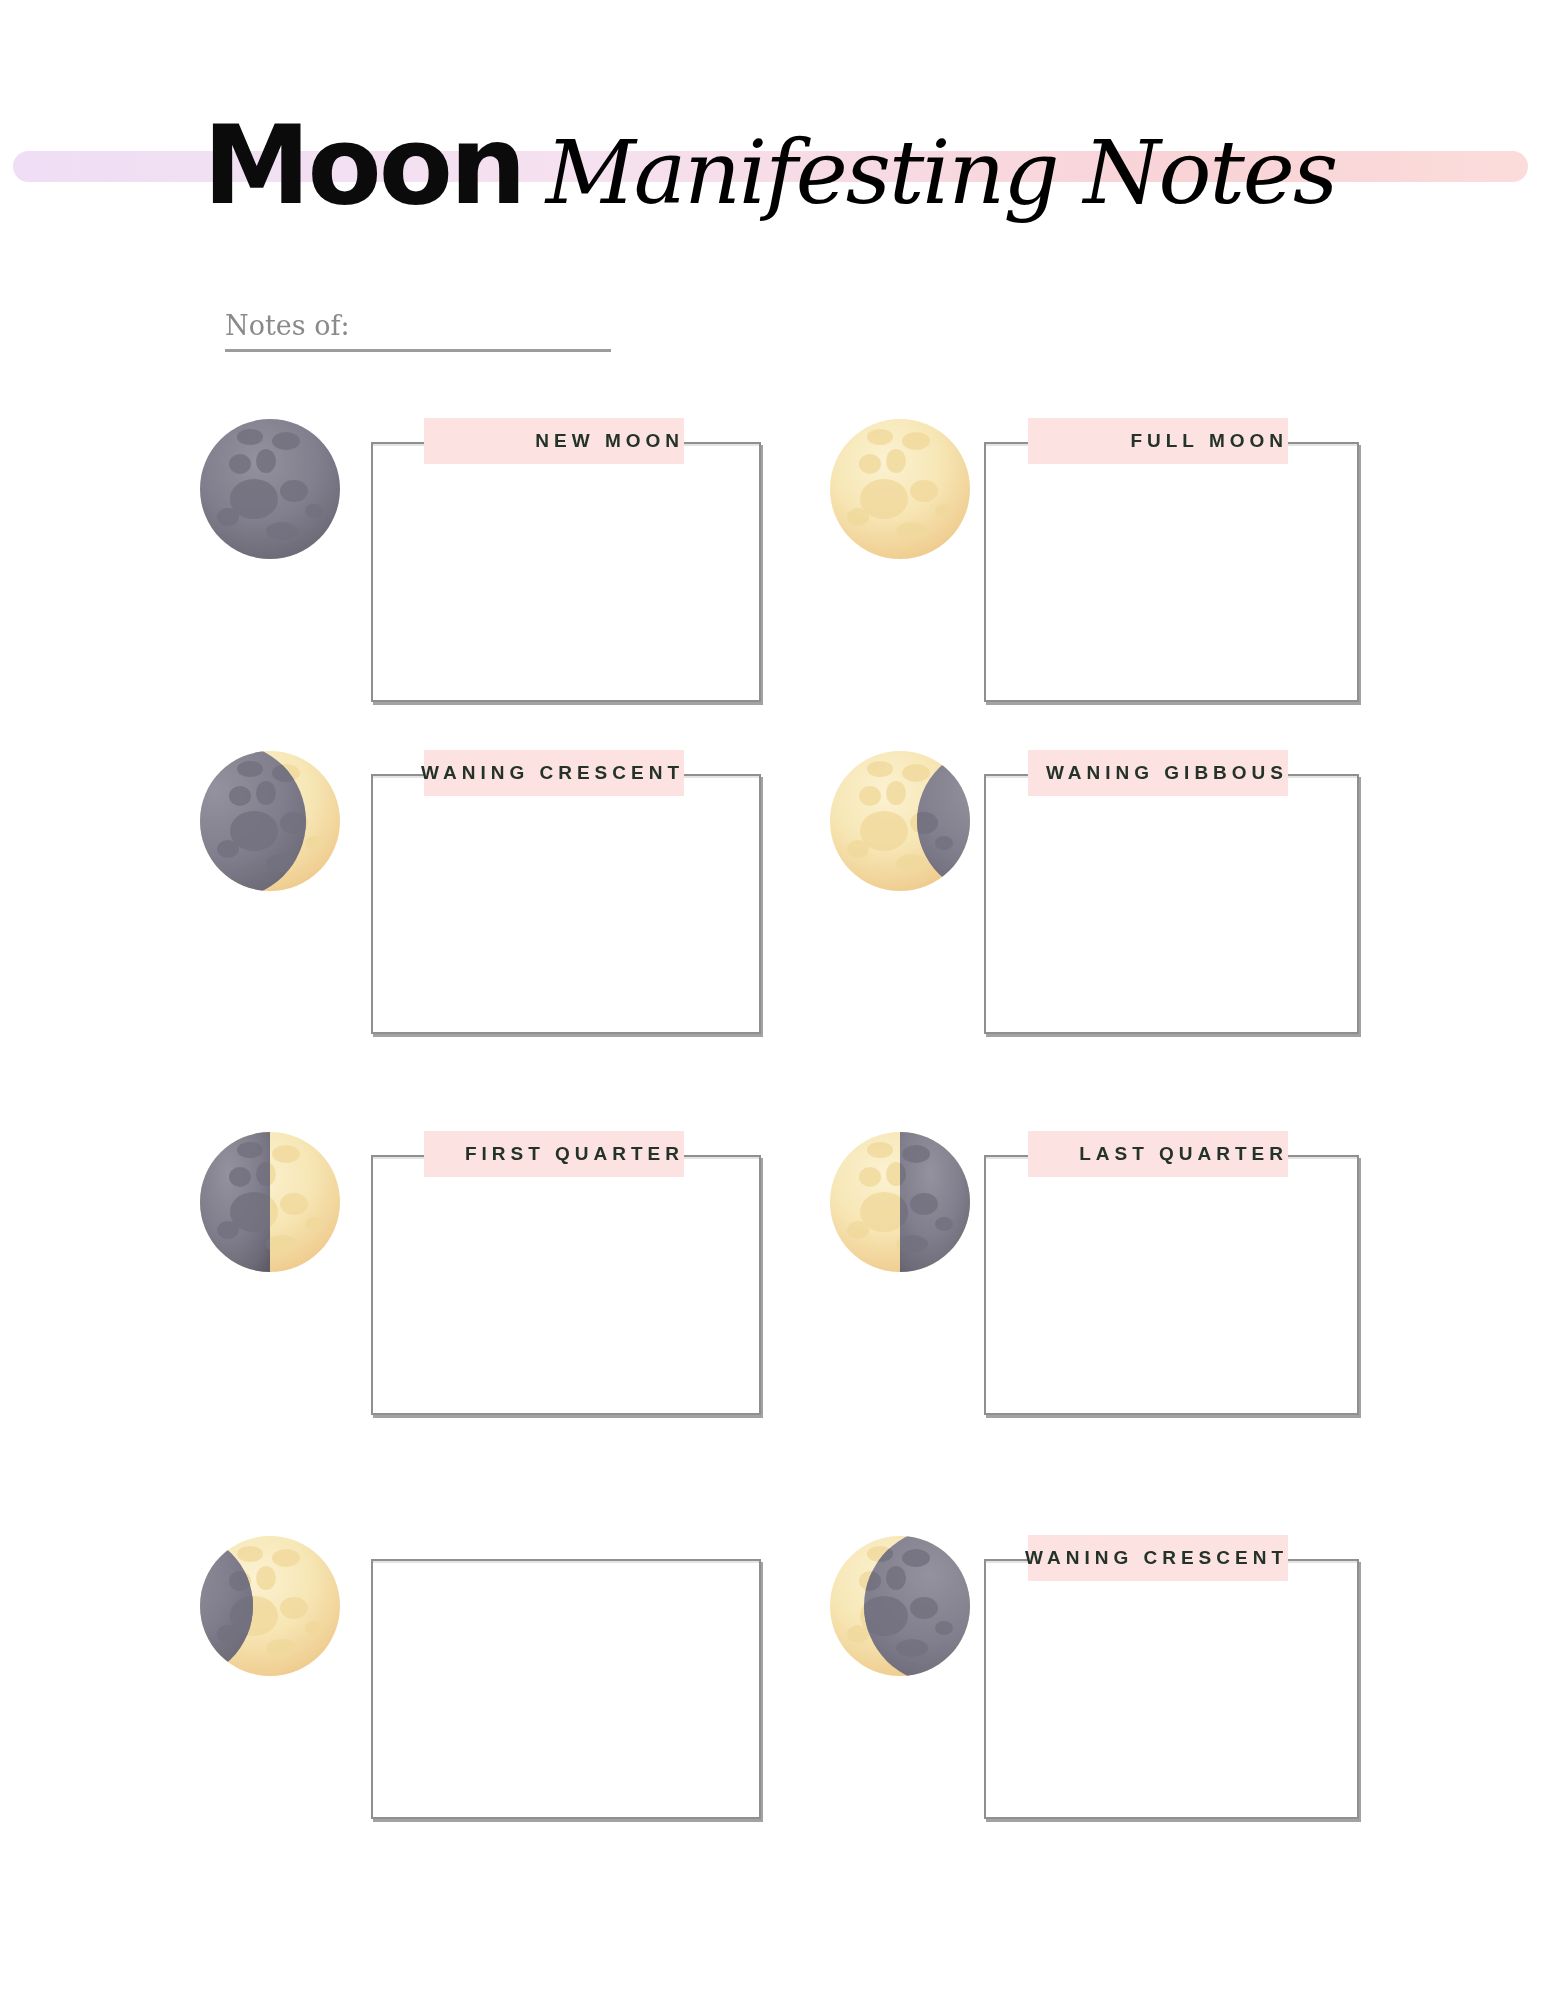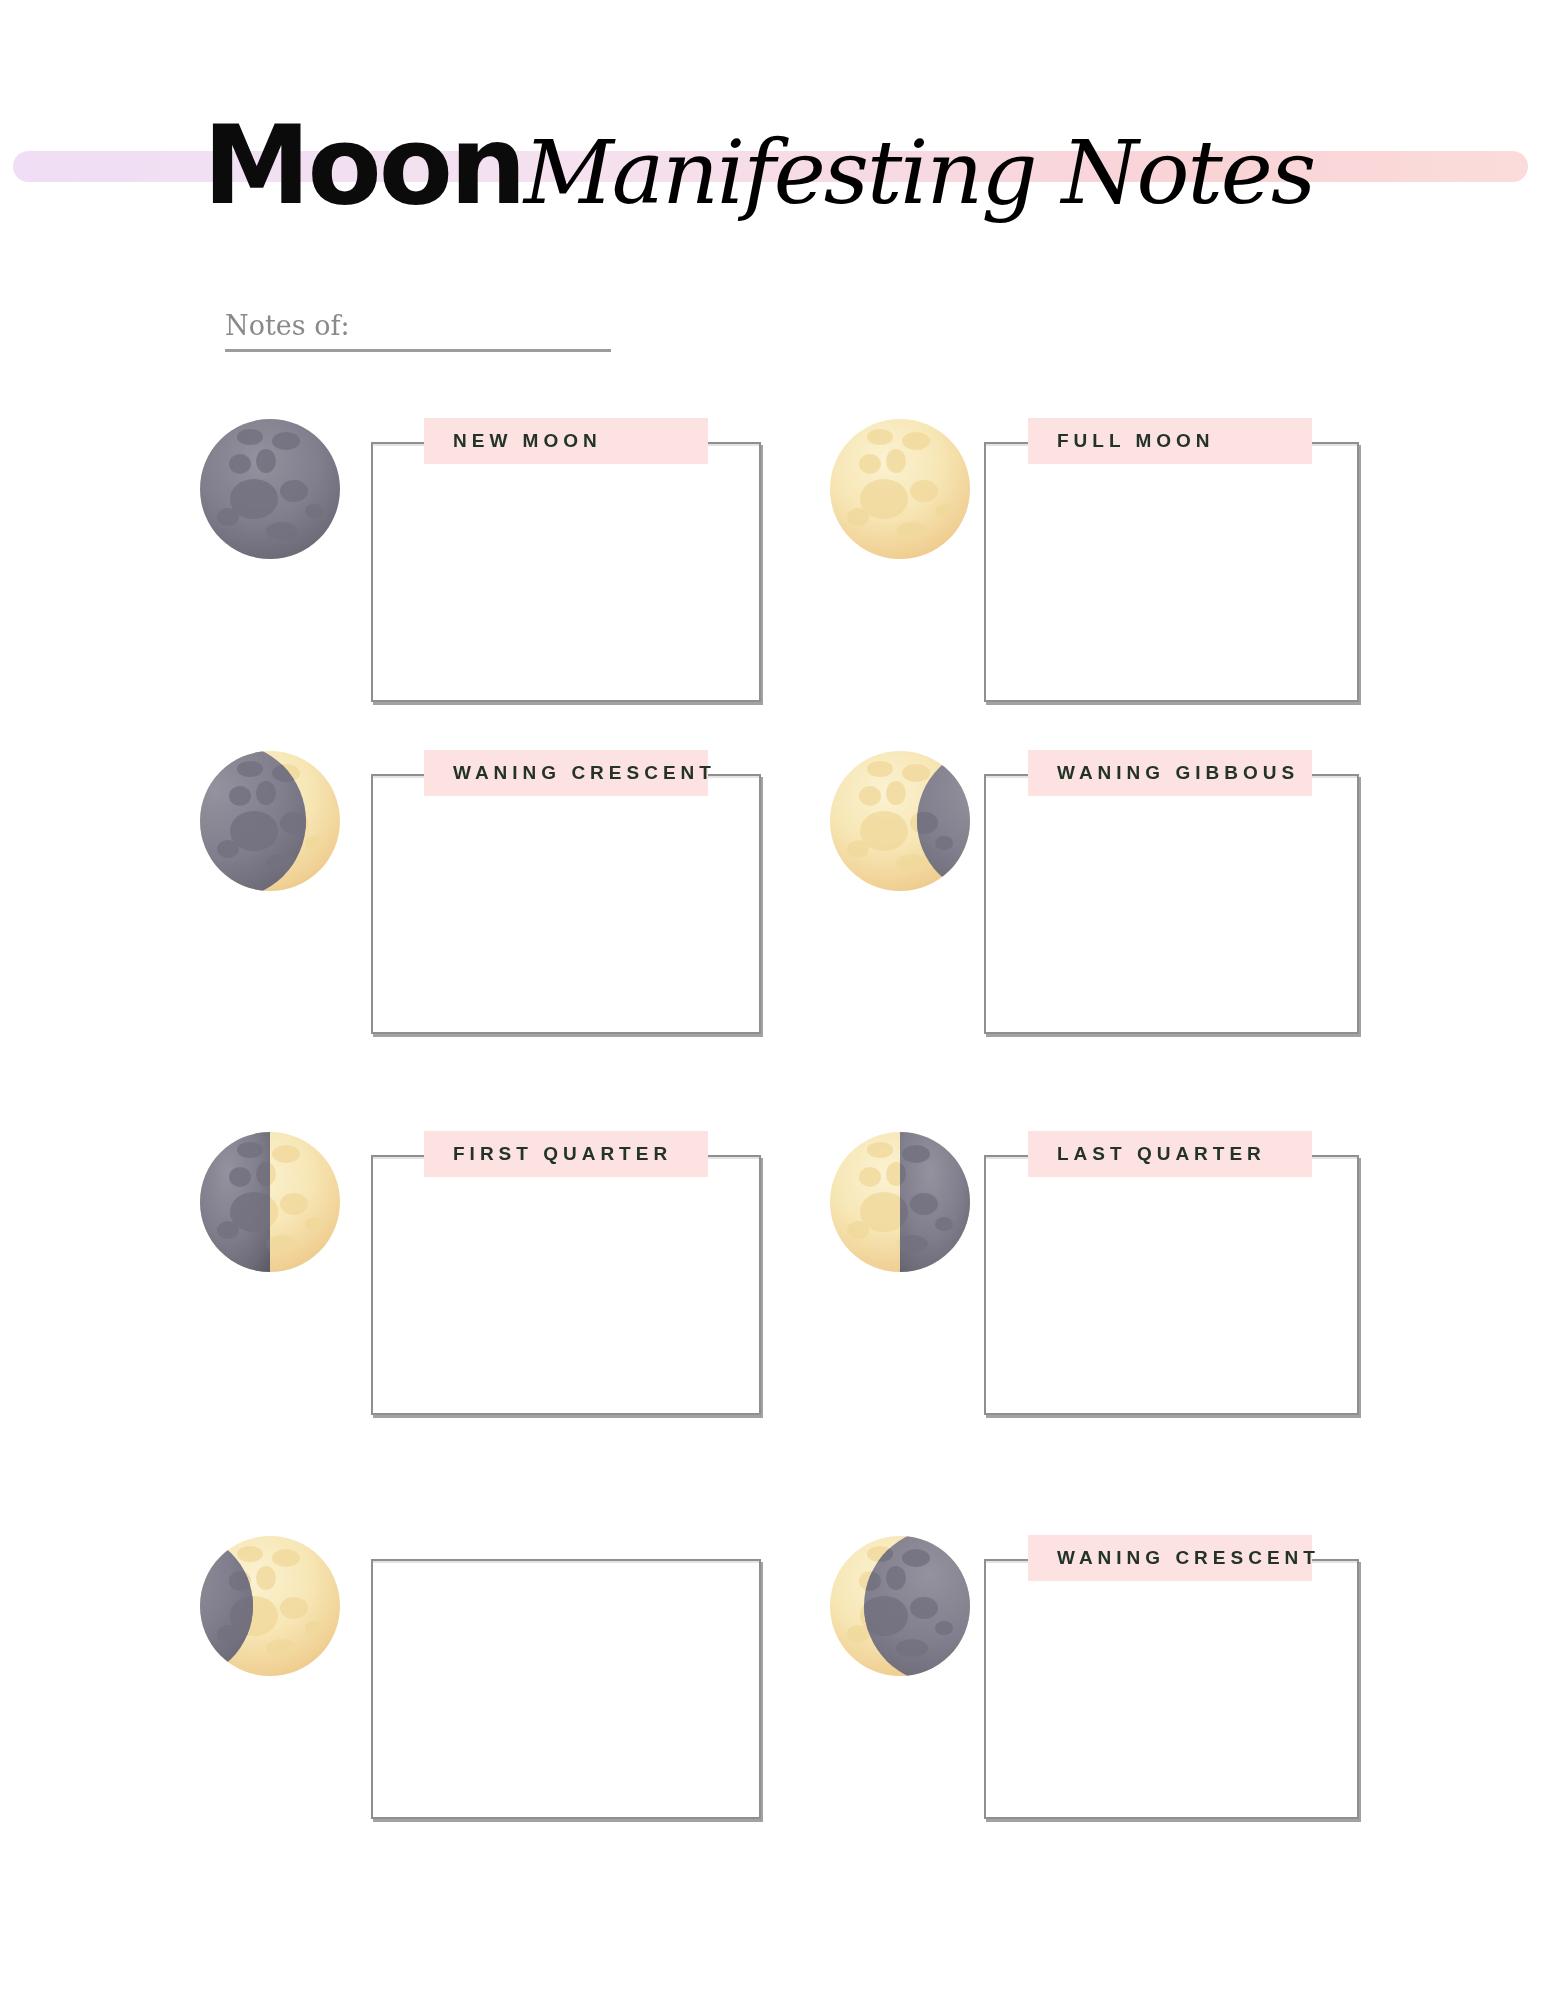--- a/index.html
+++ b/index.html
@@ -7,21 +7,21 @@
     position:relative;width:1545px;height:2000px;background:#ffffff;overflow:hidden;
     font-family:"Liberation Sans",sans-serif;
     --banner-bg:#FCE2E1;--banner-text:#24332A;--box-border:#8F8F8F;
     --bar-left:#EFDEF5;--bar-mid:#F5E1EF;--bar-pink:#F9D3D6;--bar-end:#FBDCDB;
   }
   
   .highlight-bar{
     position:absolute;left:13px;top:151px;width:1515px;height:31px;border-radius:16px;
     background:linear-gradient(90deg,var(--bar-left) 0%,var(--bar-mid) 38%,var(--bar-pink) 78%,var(--bar-end) 100%);
   }
-  .title-row{position:absolute;left:203px;top:112px;display:flex;align-items:baseline;line-height:1;white-space:nowrap;}
+  .title-row{position:absolute;left:203px;top:112px;display:flex;align-items:baseline;gap:22px;line-height:1;white-space:nowrap;}
   .title-bold{
     font-family:"DejaVu Sans",sans-serif;font-weight:bold;font-size:108px;letter-spacing:-3px;color:#0b0b0b;
   }
   .title-script{
     font-family:"DejaVu Serif",serif;font-style:italic;font-size:88px;letter-spacing:-2px;color:#000000;
   }
   
   .month-label{position:absolute;left:225px;top:310px;font-family:"DejaVu Serif",serif;font-size:27px;color:#8A8A8A;}
   .month-line{position:absolute;left:225px;top:349px;width:386px;height:3px;background:#9C9C9C;cursor:text;}
   
@@ -31,21 +31,21 @@
   .c0 .moon{left:198px}.c1 .moon{left:828px}
   .notes-box{
     position:absolute;top:24px;height:256px;background:#fff;z-index:1;
     border:2px solid var(--box-border);
     box-shadow:2px 3px 0 #A2A2A2, inset 0 2px 0 rgba(205,205,205,.55);
   }
   .c0 .notes-box{left:371px;width:386px}
   .c1 .notes-box{left:984px;width:371px}
   .banner{
     position:absolute;top:0;width:260px;height:46px;background:var(--banner-bg);z-index:2;
-    display:flex;align-items:center;justify-content:flex-start;padding-left:24px;
+    display:flex;align-items:center;justify-content:flex-end;
   }
   .c0 .banner{left:424px}.c1 .banner{left:1028px}
   .banner-label{
     font-family:"Liberation Sans",sans-serif;font-weight:bold;font-size:19px;
     letter-spacing:5px;padding-left:5px;color:var(--banner-text);white-space:nowrap;
   }
 </style>
 </head>
 <body>
 

